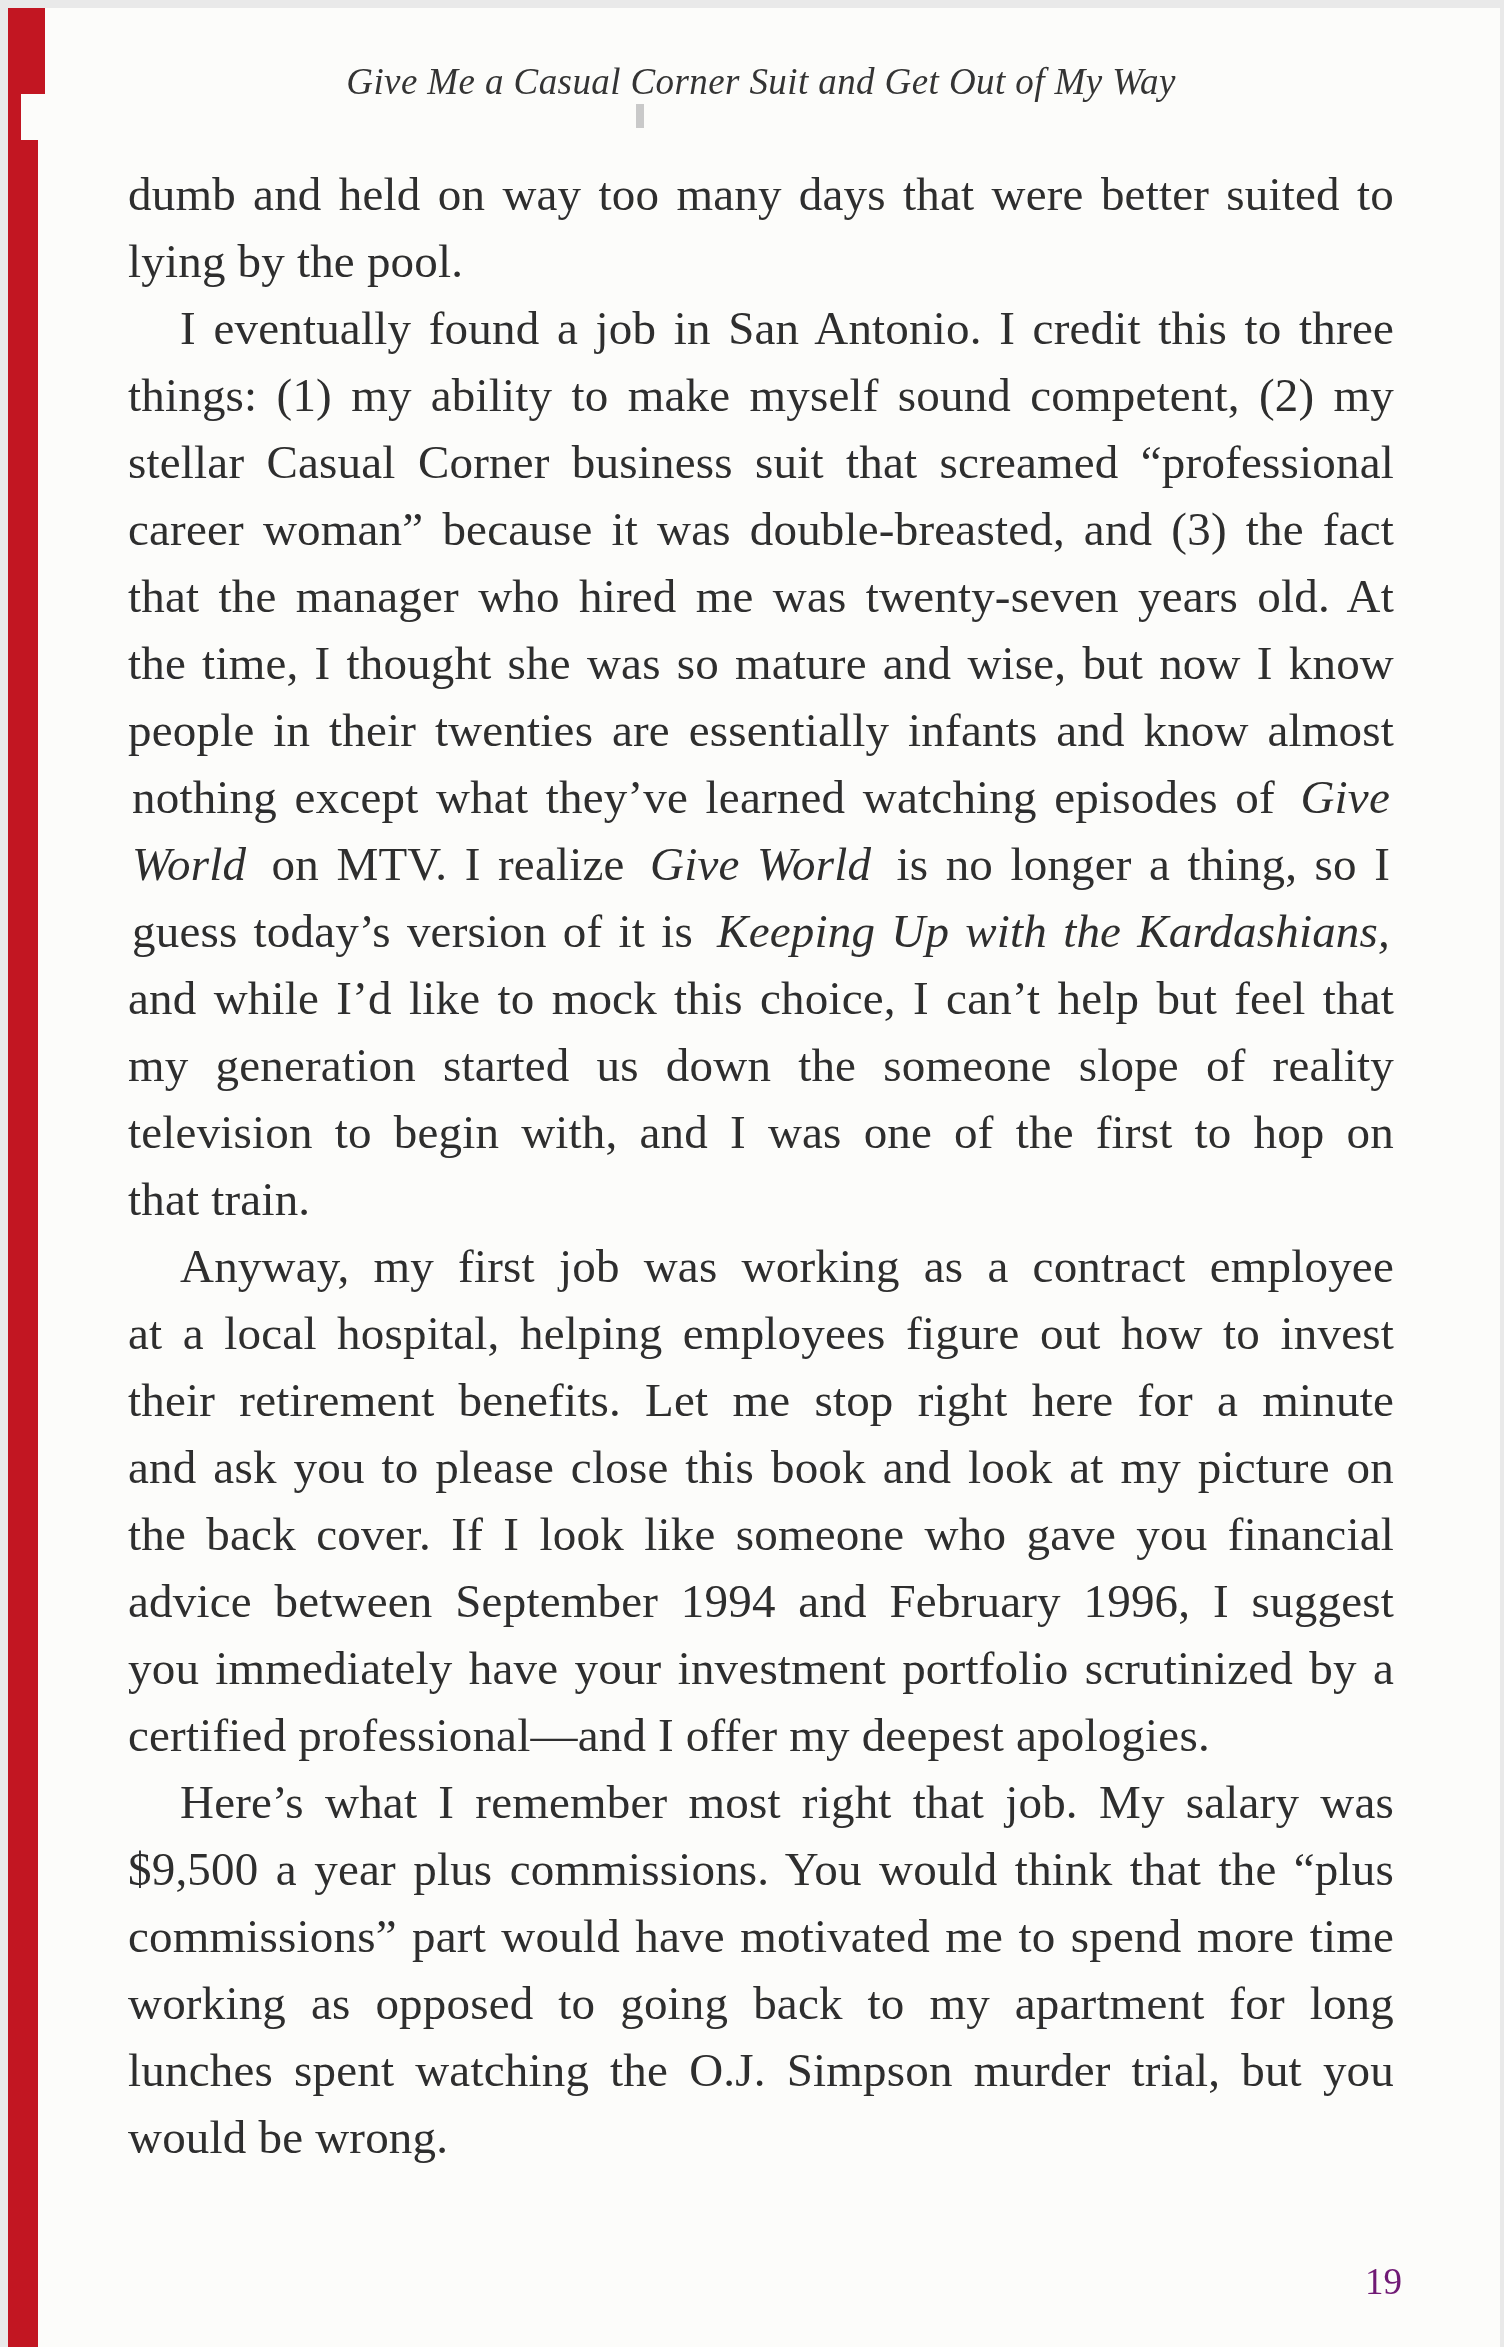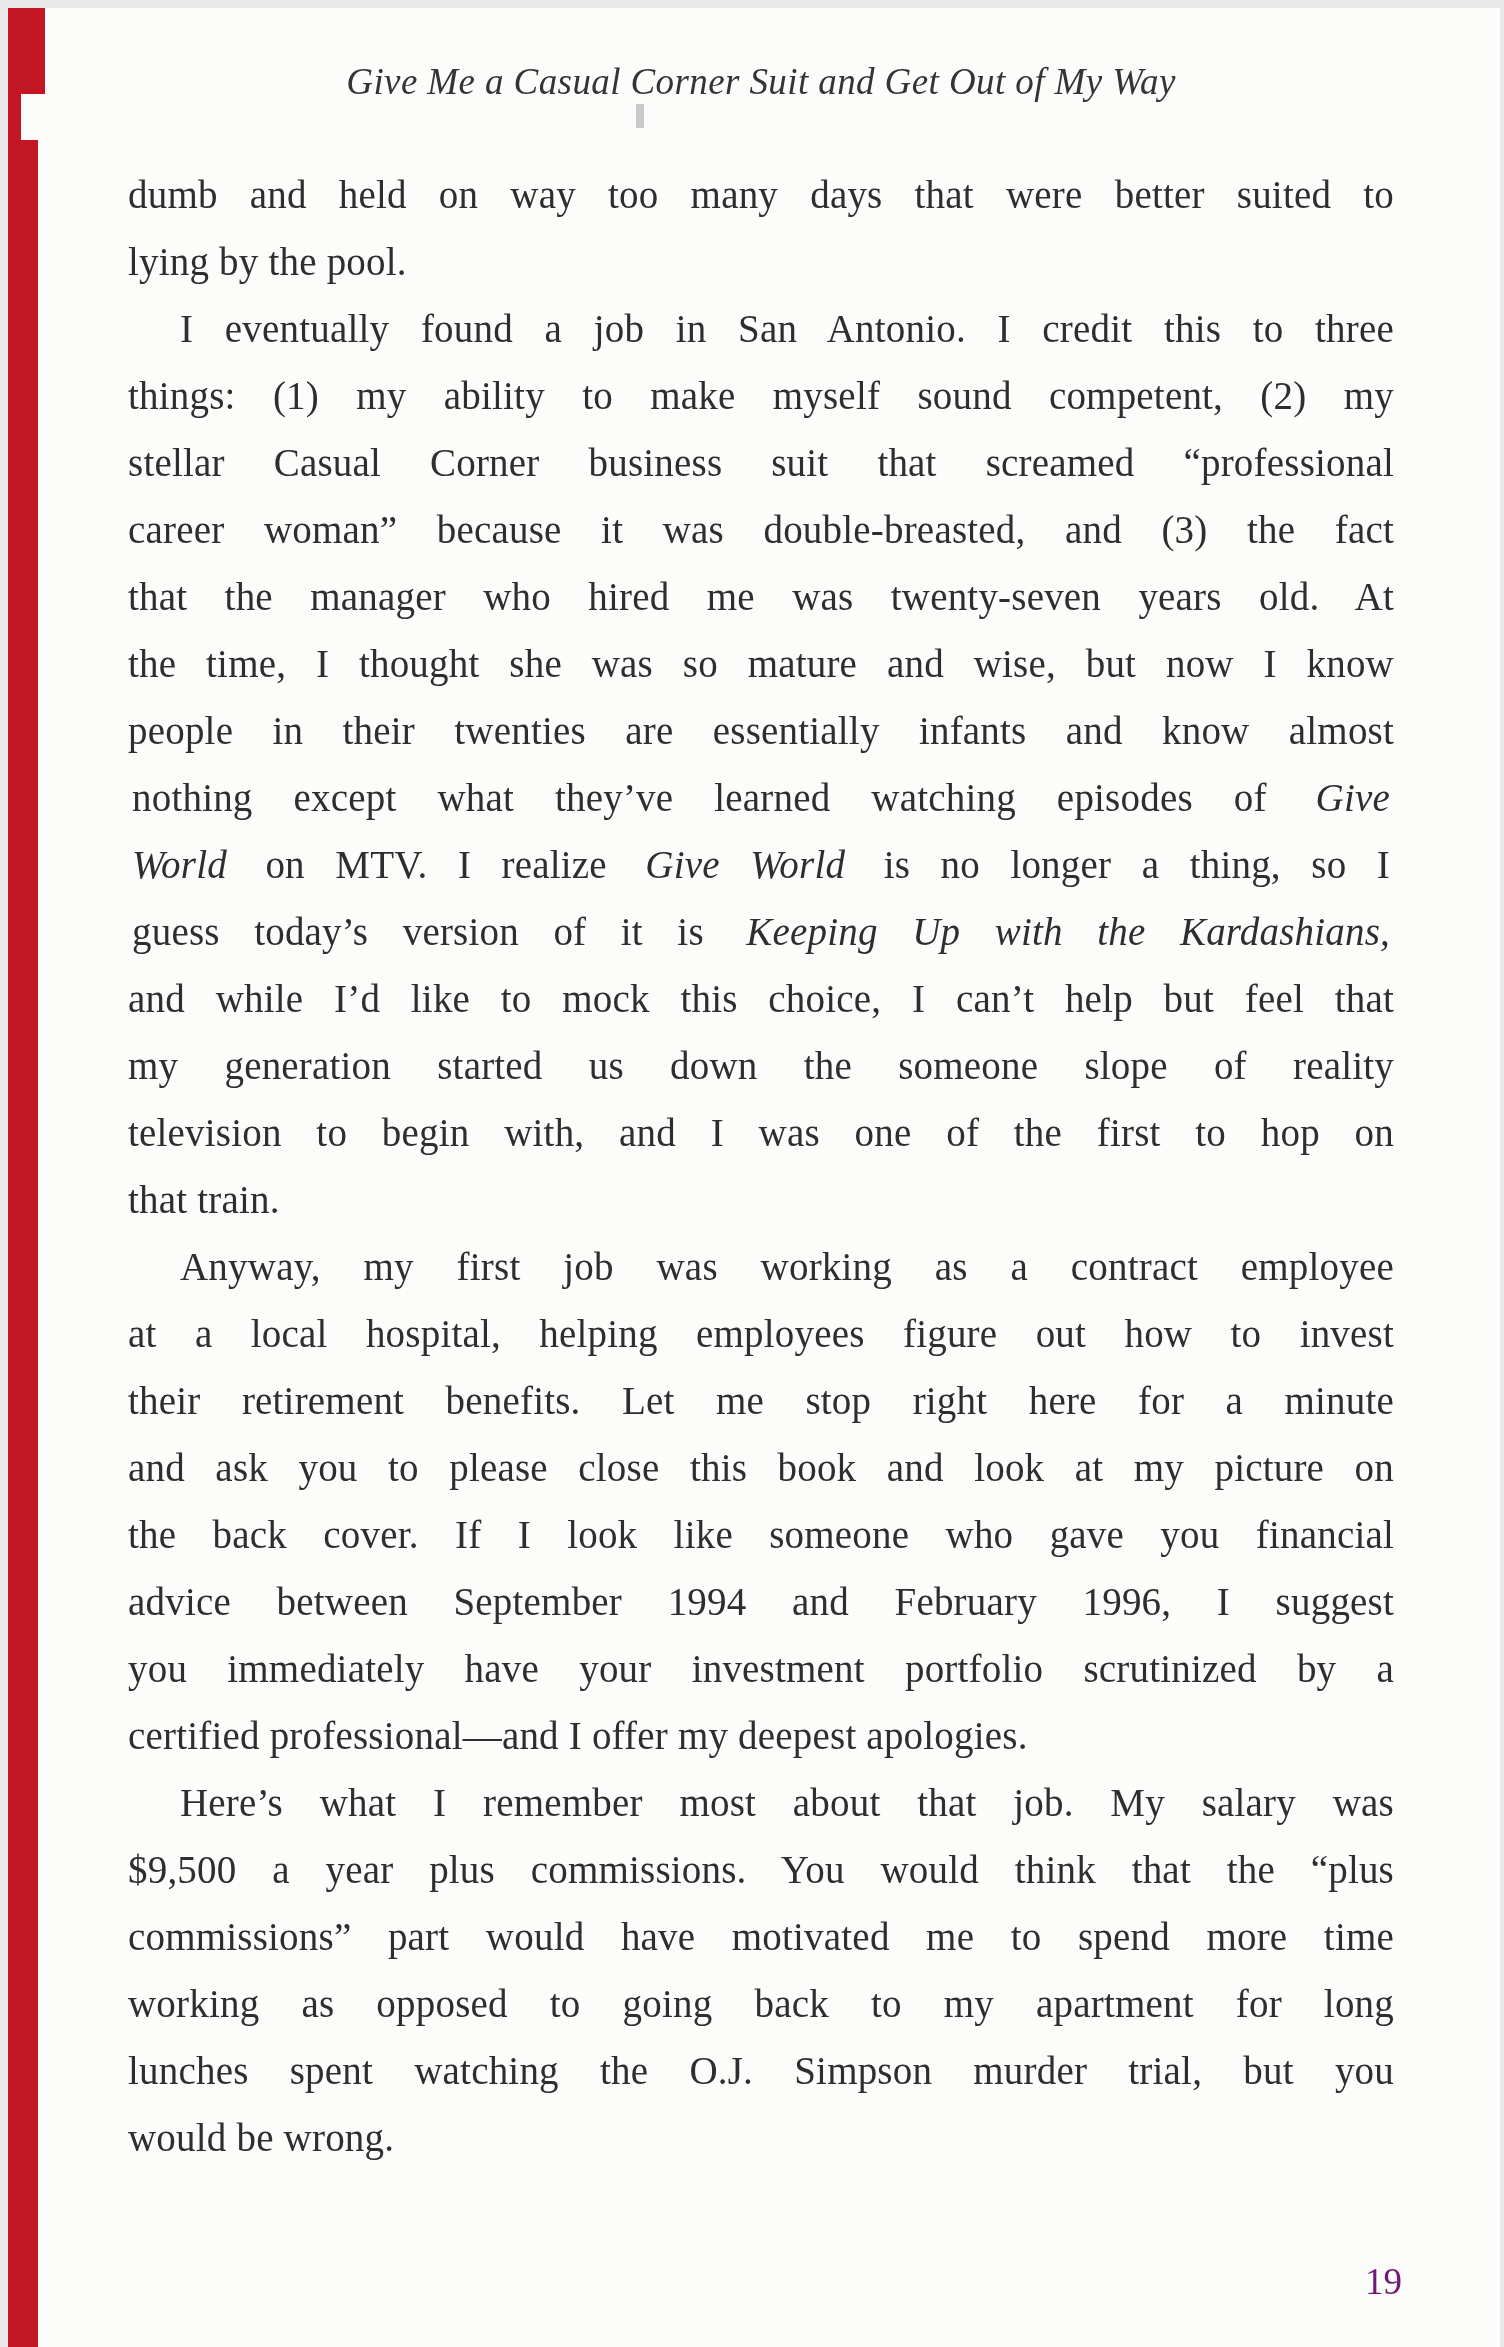--- a/index.html
+++ b/index.html
@@ -47,21 +47,21 @@
     color: #343434;
   }
   .artifact {
     position: absolute;
     left: 520px; top: 96px;
     width: 3px; height: 24px;
     background: #c9c9c9;
   }
   .body-text {
     margin-top: 46px;
-    font-size: 39px;
+    font-size: 47px;
     line-height: 67px;
     letter-spacing: 0.2px;
   }
   .ln {
     text-align: justify;
     text-align-last: justify;
     height: 67px;
     overflow: hidden;
   }
   .ln.end { text-align-last: left; }
@@ -111,21 +111,21 @@
 
       <div class="ln indent">Anyway, my first job was working as a contract employee</div>
       <div class="ln">at a local hospital, helping employees figure out how to invest</div>
       <div class="ln">their retirement benefits. Let me stop right here for a minute</div>
       <div class="ln">and ask you to please close this book and look at my picture on</div>
       <div class="ln">the back cover. If I look like someone who gave you financial</div>
       <div class="ln">advice between September 1994 and February 1996, I suggest</div>
       <div class="ln">you immediately have your investment portfolio scrutinized by a</div>
       <div class="ln end">certified professional—and I offer my deepest apologies.</div>
 
-      <div class="ln indent">Here’s what I remember most about that job. My salary was</div>
+      <div class="ln indent">Here’s what I remember most right that job. My salary was</div>
       <div class="ln">$9,500 a year plus commissions. You would think that the “plus</div>
       <div class="ln">commissions” part would have motivated me to spend more time</div>
       <div class="ln">working as opposed to going back to my apartment for long</div>
       <div class="ln">lunches spent watching the O.J. Simpson murder trial, but you</div>
       <div class="ln end">would be wrong.</div>
     </div>
 
     <div class="page-number">19</div>
 
   </div>

